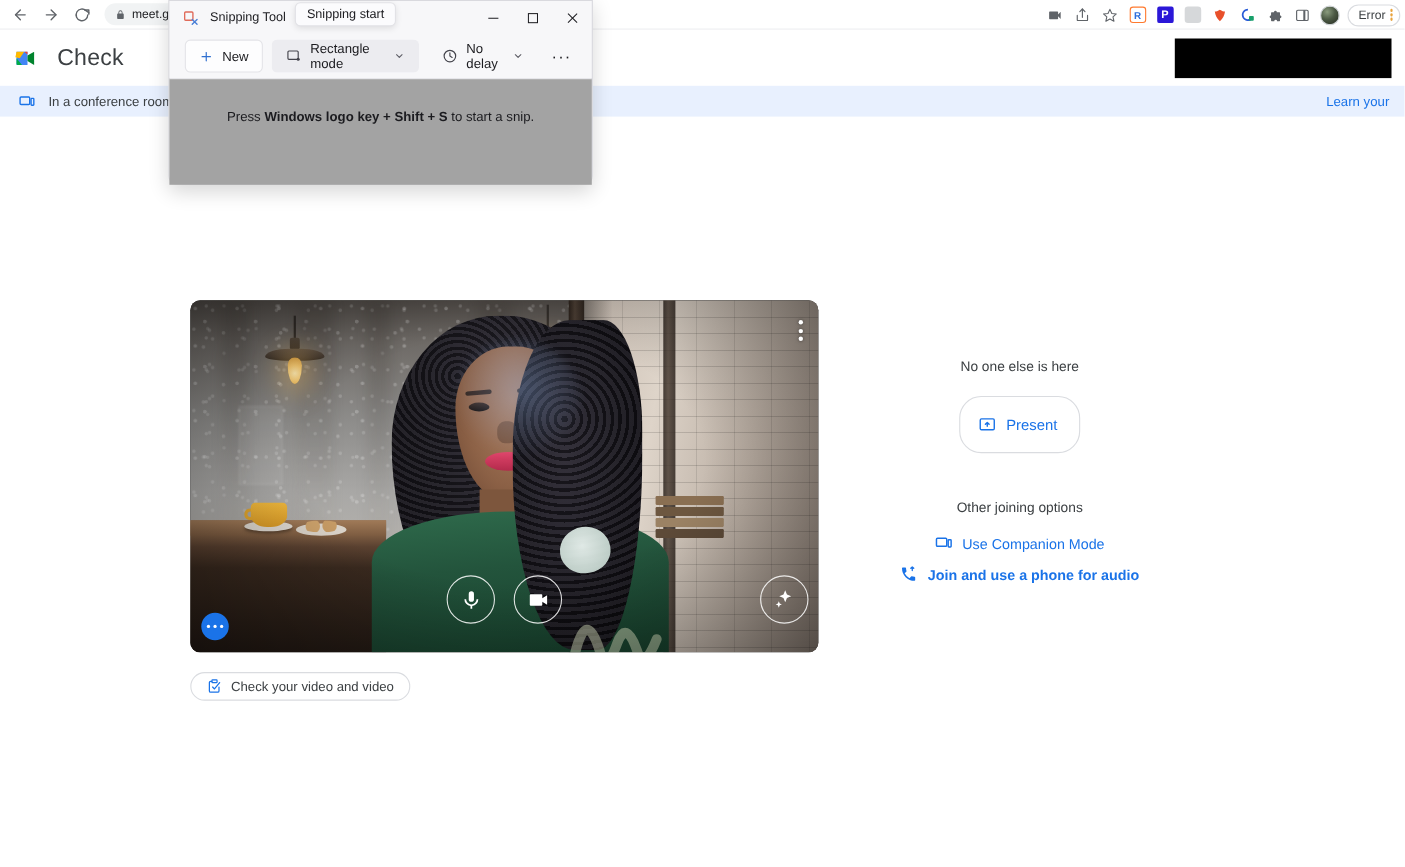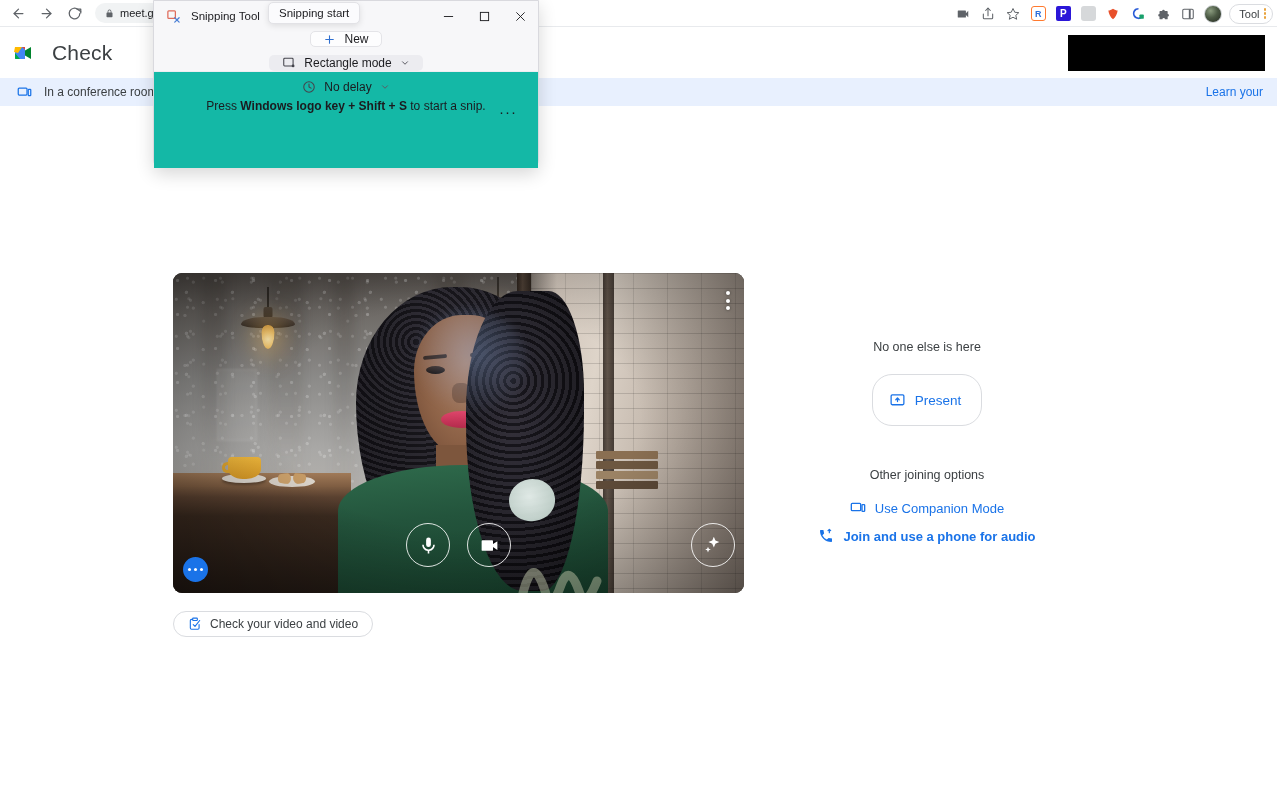--- a/index.html
+++ b/index.html
@@ -331,21 +331,21 @@
     background: #fff; cursor: pointer;
   }
   .check-av-text { font-size: 12px; color: #3c4043; }
 
   
   .join-panel {
     position: absolute; left: 744px; top: 300px; width: 366px;
     display: flex; flex-direction: column; align-items: center;
   }
   .join-title { font-size: 24px; color: #202124; font-weight: 400; }
-  .join-sub { margin-top: 40px; font-size: 12.5px; color: #3c4043; }
+  .join-sub { margin-top: 26px; font-size: 12.5px; color: #3c4043; }
   .join-actions { margin-top: 20px; display: flex; align-items: center; gap: 14px; }
   .join-now {
     height: 40px; padding: 0 28px; border-radius: 20px; background: #1a73e8;
     color: #fff; font-size: 14px; display: flex; align-items: center;
     border: none; cursor: pointer; font-family: inherit;
   }
   .present-btn {
     height: 52px; padding: 0 20px 0 16px; border-radius: 20px; background: #fff;
     border: 1px solid #dadce0; color: #1a73e8; font-size: 13.5px;
     display: flex; align-items: center; gap: 9px; cursor: pointer;
@@ -373,37 +373,37 @@
   .snip-wbtn {
     width: 36px; height: 30px; display: flex; align-items: center;
     justify-content: center; color: #1b1b1f; cursor: pointer;
   }
   .snip-tooltip {
     position: absolute; left: 114px; top: 1px; background: #fbfbfd;
     border: 1px solid #e2e2e6; border-radius: 5px; padding: 4px 10px;
     font-size: 11.5px; color: #1b1b1f; box-shadow: 0 2px 6px rgba(0,0,0,.10);
   }
   .snip-toolbar {
-    height: 40px; display: flex; align-items: center; gap: 8px; padding: 0 14px; flex-direction: column;
+    height: 40px; display: flex; align-items: center; gap: 8px; padding: 0 14px;
   }
   .snip-btn {
     height: 30px; display: flex; align-items: center; gap: 8px;
     border-radius: 5px; padding: 0 12px; cursor: pointer; font-size: 12px;
     color: #1b1b1f; background: #fdfdfe; border: 1px solid #e4e4e8;
   }
   .snip-btn.plain { background: #ececf0; border-color: transparent; }
   .snip-btn.ghost { background: transparent; border-color: transparent; }
   .snip-btn .chev { color: #5b5b63; display: flex; }
   .snip-more {
     width: 32px; height: 30px; border-radius: 5px; display: flex;
     align-items: center; justify-content: center; margin-left: auto;
     cursor: pointer; color: #1b1b1f; letter-spacing: 1px; font-size: 15px;
   }
   .snip-body {
-    height: 97px; background: #14b8a6; display: flex;
+    height: 97px; background: #a3a3a3; display: flex;
     align-items: flex-start; justify-content: center; padding-top: 27px;
     border-top: 1px solid #ededf1;
   }
   .snip-hint { font-size: 12px; color: #1b1b1f; }
   .snip-hint b { font-weight: 700; }
 </style>
 </head>
 <body>
 
 <div id="root">
@@ -484,21 +484,21 @@
       <div class="chrome-icon">
         <svg width="14" height="14" viewBox="0 0 24 24" fill="none" stroke="currentColor" stroke-width="1.8">
             <rect x="3" y="4" width="18" height="16" rx="2"></rect>
             <line x1="15" y1="4" x2="15" y2="20" stroke-width="3.2"></line>
           </svg>
       </div>
       <div class="chrome-icon">
         <span class="avatar-img"></span>
       </div>
       <div class="error-pill">
-        <span class="error-text">Tool</span>
+        <span class="error-text">Error</span>
         <span class="kebab-dots">
             <i></i>
             <i></i>
             <i></i>
           </span>
       </div>
     </div>
   </div>
 
   <div class="meet-header">

